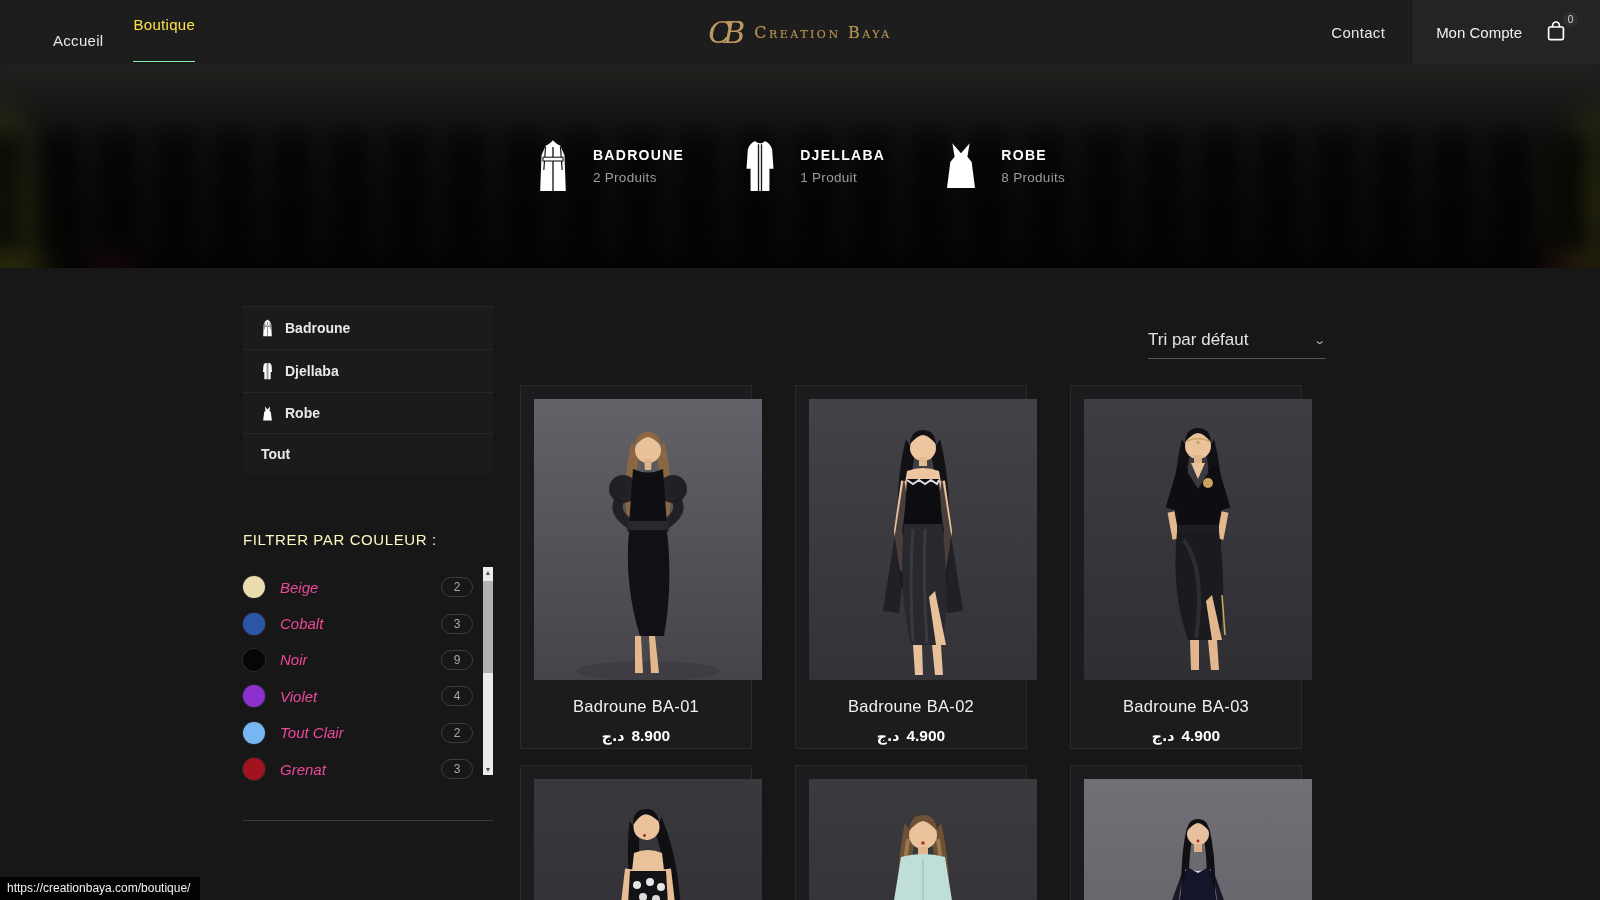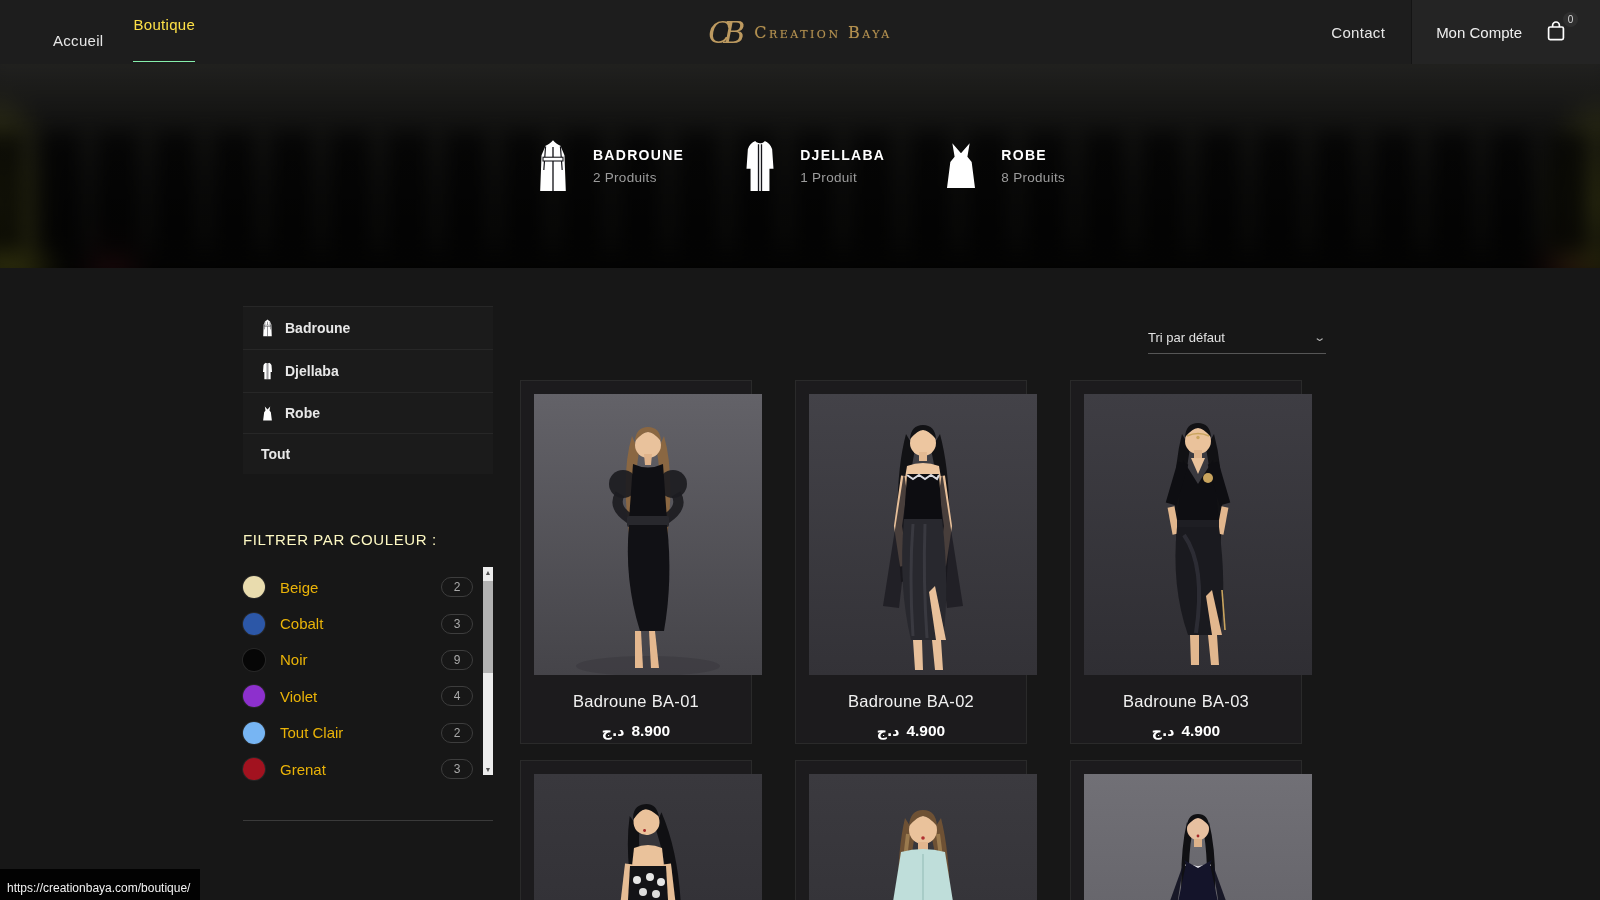--- a/index.html
+++ b/index.html
@@ -51,44 +51,44 @@
 
   
   .cat-box { background:#1b1b1b; }
   .cat-head { background:#222222; padding:18px 18px; font-size:15px; letter-spacing:.8px; color:#f2f2f2; }
   .cat-item { display:flex; align-items:center; gap:11px; padding:12px 18px; border-top:1px solid #272727; font-size:14px; color:#e8e8e8; cursor:pointer; font-weight:bold; }
   .cat-item svg { width:13px; height:18px; flex:none; }
   .filter-title { margin-top:57px; font-size:15px; color:#fef9c3; letter-spacing:.6px; }
   .color-scroll { margin-top:21px; position:relative; padding-right:20px; }
   .color-row { display:flex; align-items:center; height:36.4px; gap:15px; cursor:pointer; }
   .swatch { width:22px; height:22px; border-radius:50%; flex:none; box-shadow:0 0 0 1px rgba(255,255,255,.07); }
-  .color-label { flex:1; font-size:15px; color:#eab308; }
+  .color-label { flex:1; font-size:15px; color:#ec4899;font-style:italic; }
   .count-pill { border:1px solid #3d3d3d; border-radius:11px; min-width:32px; text-align:center; padding:2px 9px; font-size:12px; color:#a9a9a9; }
   .scrollbar { position:absolute; right:0; top:-2px; width:10px; height:208px; background:#ececec; cursor:pointer; }
   .sb-arrow { height:11px; font-size:7px; line-height:11px; color:#4f4f4f; text-align:center; cursor:pointer; }
   .sb-arrow.down { position:absolute; bottom:0; left:0; right:0; }
   .sb-thumb { position:absolute; top:14px; left:0; width:10px; height:92px; background:#b2b2b2; cursor:grab; }
   .side-divider { margin-top:33px; border-top:1px solid #3a3a3a; }
 
   
   .sort-row { margin-top:24px; display:flex; justify-content:flex-end; }
   .sort-select { width:178px; border-bottom:1px solid #565656; display:flex; justify-content:space-between; align-items:center; padding-bottom:8px; cursor:pointer; }
-  .sort-label { font-size:13px; color:#e2e2e2; }
+  .sort-label { font-size:17px; color:#e2e2e2; }
   .sort-chevron { color:#b5b5b5; font-size:11px; transform:scaleX(1.4); margin-right:2px; }
 
   
   .grid { margin-top:26px; display:grid; grid-template-columns:repeat(3,256px); column-gap:19px; row-gap:16px; }
   .card { width:232px; height:364px; border:1px solid #2a2a2a; background:#1c1b1d; padding:13px 13px 0; cursor:pointer; }
   .pimg { width:228px; height:281px; display:block; }
   .card-title { margin-top:17px; text-align:center; font-size:16.5px; color:#f1f1f1; letter-spacing:.3px; }
   .card-price { margin-top:11px; display:flex; justify-content:center; align-items:baseline; gap:7px; font-weight:bold; font-size:15.5px; color:#ffffff; }
   .currency { font-family:"DejaVu Sans", sans-serif; font-size:14px; }
 
   
-  .status-tip { position:fixed; left:0; bottom:0; background:#020202; color:#f2f2f2; font-size:12px; padding:12px 10px 5px 7px; z-index:50; }
+  .status-tip { position:fixed; left:0; bottom:0; background:#020202; color:#f2f2f2; font-size:12px; padding:4px 10px 5px 7px; z-index:50; }
 
   .hidden-defs { position:absolute; width:0; height:0; overflow:hidden; }
 </style>
 </head>
 <body>
 
 <svg class="hidden-defs" xmlns="http://www.w3.org/2000/svg">
   <symbol id="sym-gown" viewBox="0 0 26 40">
     <path d="M13 1 C11.5 3 9.5 4.2 7.5 5 L4.5 12 L3.5 38.5 L22.5 38.5 L21.5 12 L18.5 5 C16.5 4.2 14.5 3 13 1 Z" fill="#fff"></path>
     <path d="M13 6 L13 38.5" stroke="#15151a" stroke-width="1"></path>

